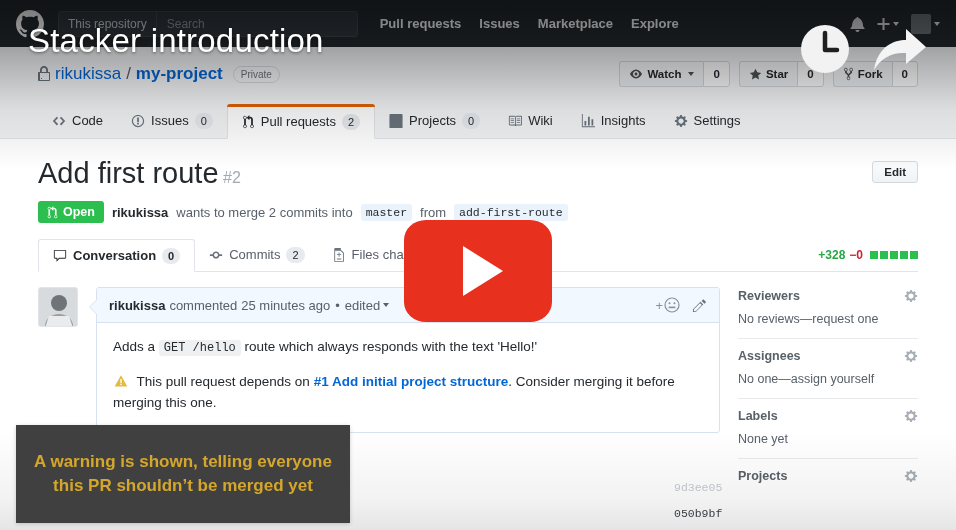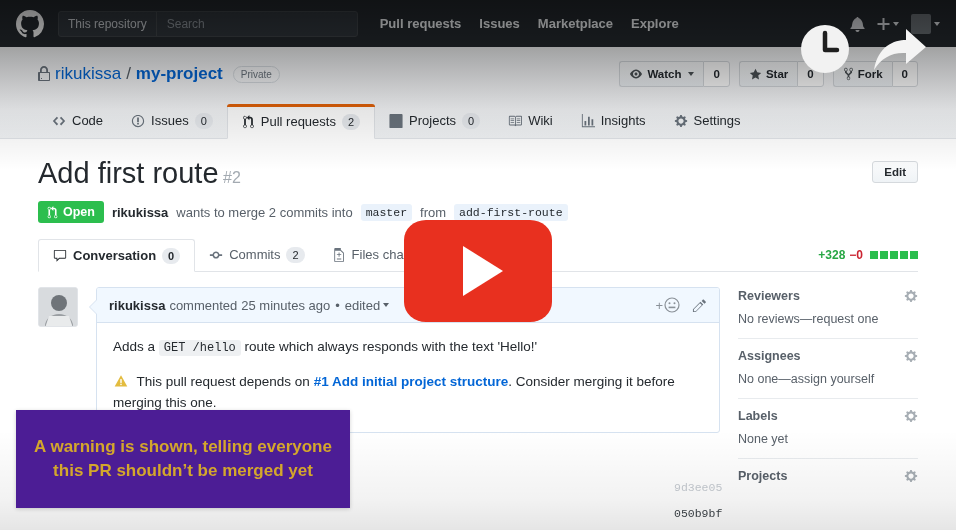--- a/index.html
+++ b/index.html
@@ -214,22 +214,22 @@
     display:flex; align-items:center; justify-content:center;
   }
   .play-tri{
     width:0;height:0;border-left:40px solid #fff;
     border-top:25px solid transparent;border-bottom:25px solid transparent;
     margin-left:9px;
   }
 
   
   .annotation{
-    position:absolute; z-index:9; left:16px; top:410px; width:334px; height:98px;
-    background:#4c1d95; box-shadow:0 1px 4px rgba(0,0,0,.18);
+    position:absolute; z-index:9; left:16px; top:425px; width:334px; height:98px;
+    background:#404040; box-shadow:0 1px 4px rgba(0,0,0,.18);
     display:flex;align-items:center;justify-content:center;padding:6px 16px;
   }
   .annotation-text{
     color:#d4a72c; font-weight:bold; font-size:17px; line-height:1.42; text-align:center;
   }
 </style>
 </head>
 <body>
 
 <div id="root">
@@ -507,20 +507,21 @@
           <svg class="gear" width="14" height="14" viewBox="0 0 14 16">
               <path d="M14 8.77v-1.6l-1.94-.64-.45-1.09.88-1.84-1.13-1.13-1.81.91-1.09-.45-.69-1.92h-1.6l-.63 1.94-1.11.45-1.84-.88-1.13 1.13.91 1.81-.45 1.09L0 7.23v1.59l1.94.64.45 1.09-.88 1.84 1.13 1.13 1.81-.91 1.09.45.69 1.92h1.59l.63-1.94 1.11-.45 1.84.88 1.13-1.13-.92-1.81.47-1.09L14 8.75v.02zM7 11c-1.66 0-3-1.34-3-3s1.34-3 3-3 3 1.34 3 3-1.34 3-3 3z"></path>
             </svg>
         </div>
       </div>
     </div>
   </div>
 
   <div class="vignette"></div>
 
+  <div class="video-title">Stacker introduction</div>
 
   <div class="vid-btn watch-later">
     <svg width="50" height="50" viewBox="0 0 50 50">
       <circle cx="25" cy="25" r="24" fill="#f2f2f2"></circle>
       <path d="M25 9 v17 h12" fill="none" stroke="#1f1f1f" stroke-width="4.5" stroke-linecap="round" stroke-linejoin="round"></path>
     </svg>
   </div>
 
   <div class="vid-btn share-btn">
     <svg width="56" height="48" viewBox="0 0 56 48">

